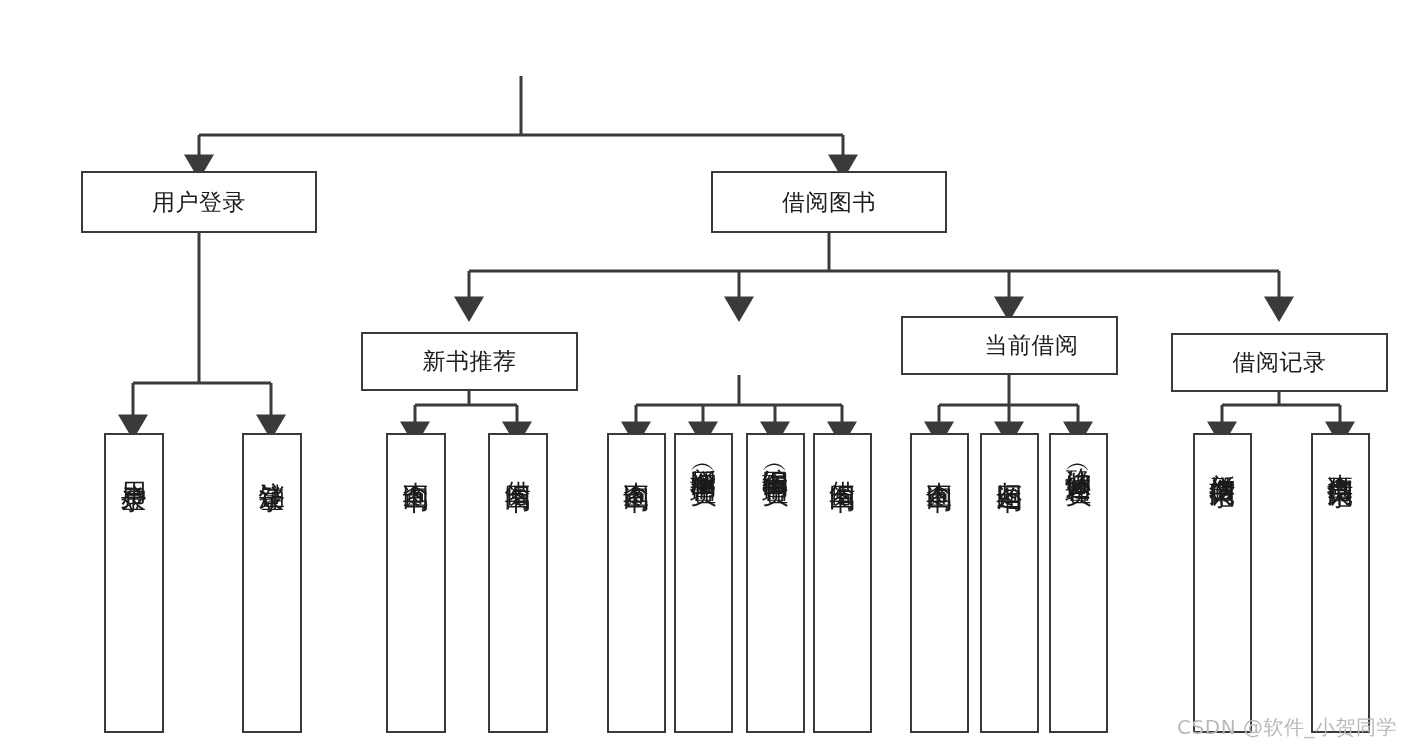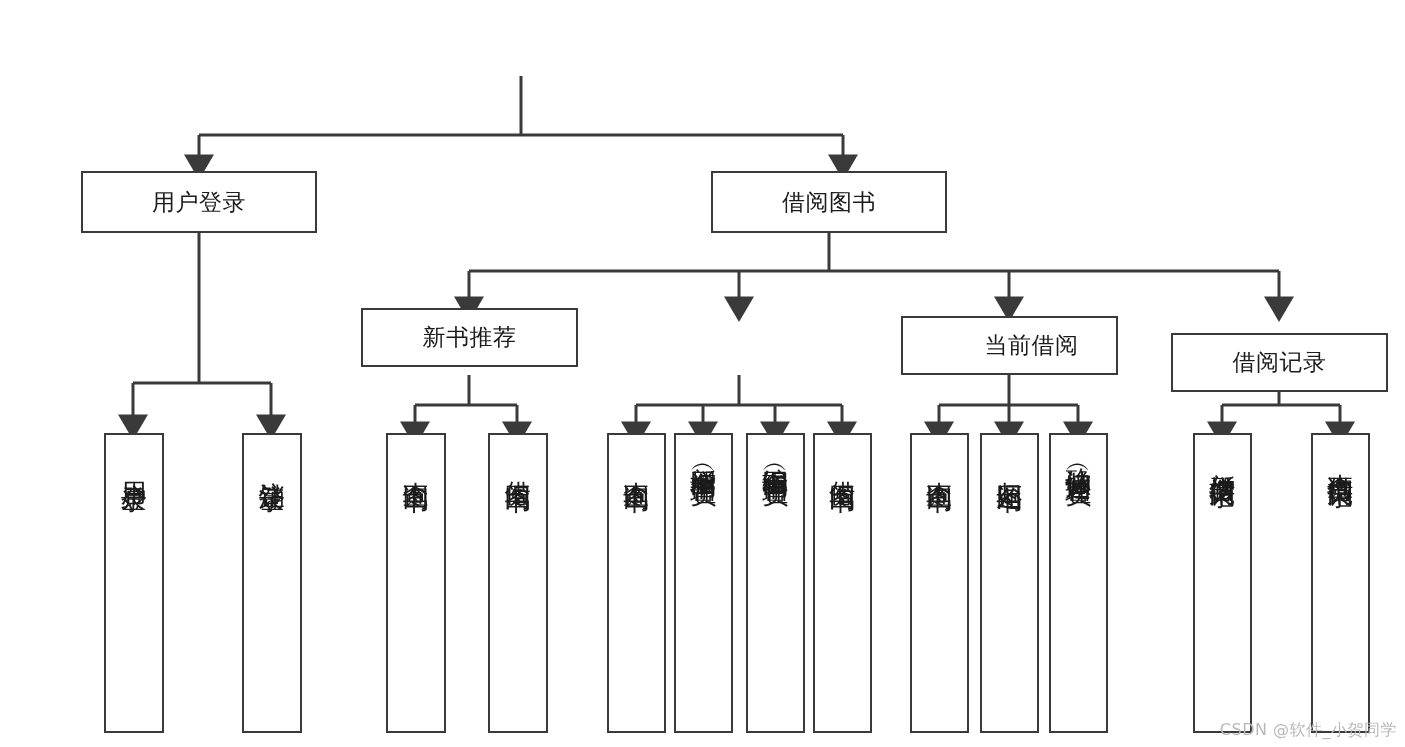--- a/index.html
+++ b/index.html
@@ -53,21 +53,21 @@
     text-orientation: upright;
     font-size: 26px;
     line-height: 1.18;
     letter-spacing: 2px;
     white-space: pre;
   }
   #watermark {
     position: absolute;
     right: 8px;
     bottom: 6px;
-    font-size: 16px;
+    font-size: 20px;
     color: #b9b9b9;
     letter-spacing: 0.5px;
     user-select: none;
     white-space: nowrap;
   }
 </style>
 </head>
 <body>
 
 <div id="canvas">
@@ -124,21 +124,21 @@
   </svg>
 
 
   <div class="node horiz" style="left:81px; top:171px; width:236px; height:62px;">
     <span class="lbl">用户登录</span>
   </div>
   <div class="node horiz" style="left:711px; top:171px; width:236px; height:62px;">
     <span class="lbl">借阅图书</span>
   </div>
 
-  <div class="node horiz" style="left:361px; top:308px; width:217px; height:59px;">
+  <div class="node horiz" style="left:361px; top:332px; width:217px; height:59px;">
     <span class="lbl">新书推荐</span>
   </div>
   <div class="node horiz" style="left:901px; top:316px; width:217px; height:59px;padding-left:44px;">
     <span class="lbl">当前借阅</span>
   </div>
   <div class="node horiz" style="left:1171px; top:333px; width:217px; height:59px;">
     <span class="lbl">借阅记录</span>
   </div>
 
   <div class="node vert" style="left:104px; top:433px; width:60px; height:300px;">

